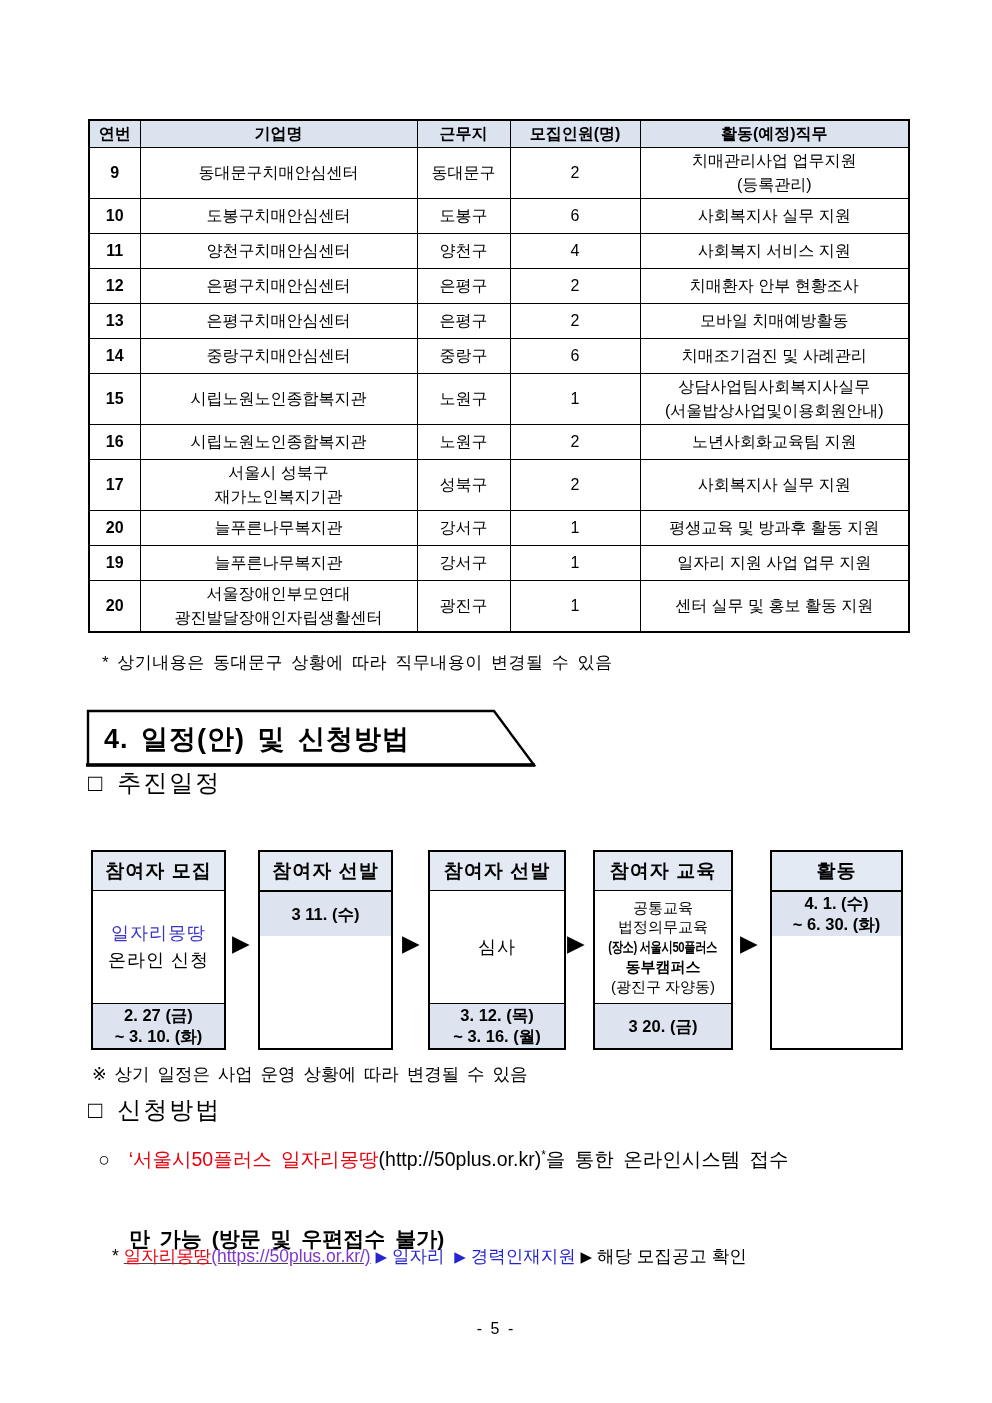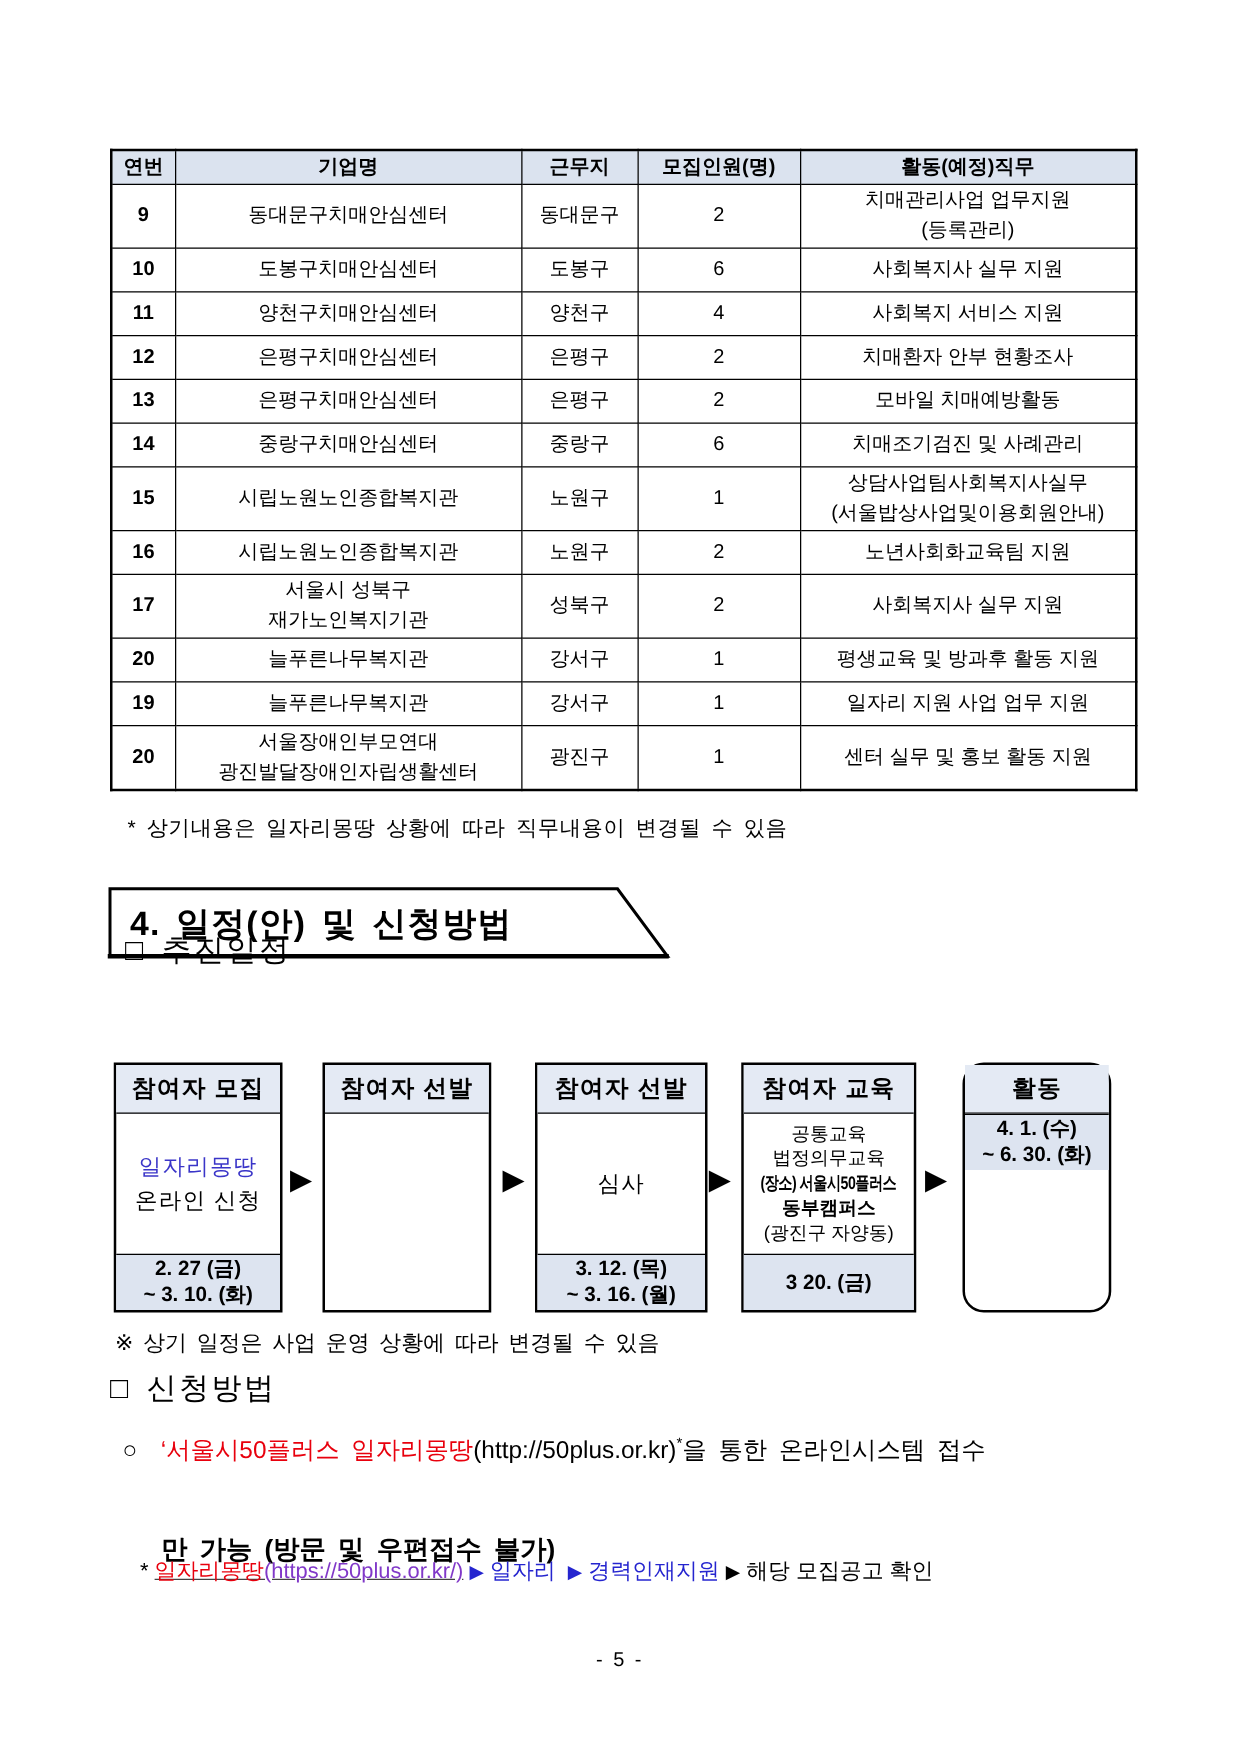--- a/index.html
+++ b/index.html
@@ -35,32 +35,32 @@
   .banner { position:absolute; left:86px; top:709px; width:452px; height:60px; }
   .banner svg { position:absolute; left:0; top:0; }
   .banner .title {
     position:absolute; left:18px; top:12px; font-size:27px; font-weight:bold;
     letter-spacing:1px; word-spacing:4px; white-space:nowrap;
   }
 
   .sub-heading {
     position:absolute; font-size:24px; letter-spacing:2px; word-spacing:4px;
   }
-  .h-schedule { left:88px; top:744px;margin-left:12px; }
+  .h-schedule { left:88px; top:767px; }
   .h-apply   { left:88px; top:1094px; }
 
   
   .flow { position:absolute; left:88px; top:850px; width:822px; height:200px; }
   .fbox { position:absolute; top:0; height:200px; border:2px solid #000;
           display:flex; flex-direction:column; background:#fff; }
   .fb1 { left:3px;   width:135px; }
   .fb2 { left:170px; width:135px; }
   .fb3 { left:340px; width:138px; }
   .fb4 { left:505px; width:140px; }
-  .fb5 { left:682px; width:119px;border-radius:17px; }
+  .fb5 { left:682px; width:133px; }
   .fhead {
     height:39px; background:#e4eaf4; border-bottom:1.6px solid #000;
     display:flex; align-items:center; justify-content:center;
     font-weight:bold; font-size:19px; letter-spacing:1px; white-space:nowrap;
   }
   .fbody {
     flex:1; display:flex; flex-direction:column; align-items:center; justify-content:center;
     font-size:18px; line-height:27px; white-space:pre-line; letter-spacing:1px;
   }
   .fbody .blue { color:#3a35c8; }
@@ -198,21 +198,21 @@
       <td class="no">20</td>
       <td class="tight">서울장애인부모연대
 광진발달장애인자립생활센터</td>
       <td>광진구</td>
       <td>1</td>
       <td>센터 실무 및 홍보 활동 지원</td>
     </tr>
   </tbody>
     </table>
 
-  <div class="table-footnote">* 상기내용은 일자리몽땅 상황에 따라 직무내용이 변경될 수 있음</div>
+  <div class="table-footnote">* 상기내용은 동대문구 상황에 따라 직무내용이 변경될 수 있음</div>
 
   <div class="banner">
     <svg width="452" height="60">
       <polygon points="2,2 408,2 448,56 2,56" fill="#ffffff" stroke="#000" stroke-width="2.4"></polygon>
       <line x1="0" y1="56" x2="449" y2="56" stroke="#000" stroke-width="3.6"></line>
     </svg>
     <span class="title">4. 일정(안) 및 신청방법</span>
   </div>
 
   <div class="sub-heading h-schedule">□ 추진일정</div>
@@ -226,20 +226,21 @@
         <span>온라인 신청</span>
       </div>
       <div class="ffoot">2. 27 (금)
 ~ 3. 10. (화)</div>
     </div>
 
     <span class="farrow fa1">▶</span>
 
     <div class="fbox fb2">
       <div class="fhead">참여자 선발</div>
+      <div class="ffoot">3 11. (수)</div>
     </div>
 
     <span class="farrow fa2">▶</span>
 
     <div class="fbox fb3">
       <div class="fhead">참여자 선발</div>
       <div class="fbody">심사</div>
       <div class="ffoot">3. 12. (목)
 ~ 3. 16. (월)</div>
     </div>

